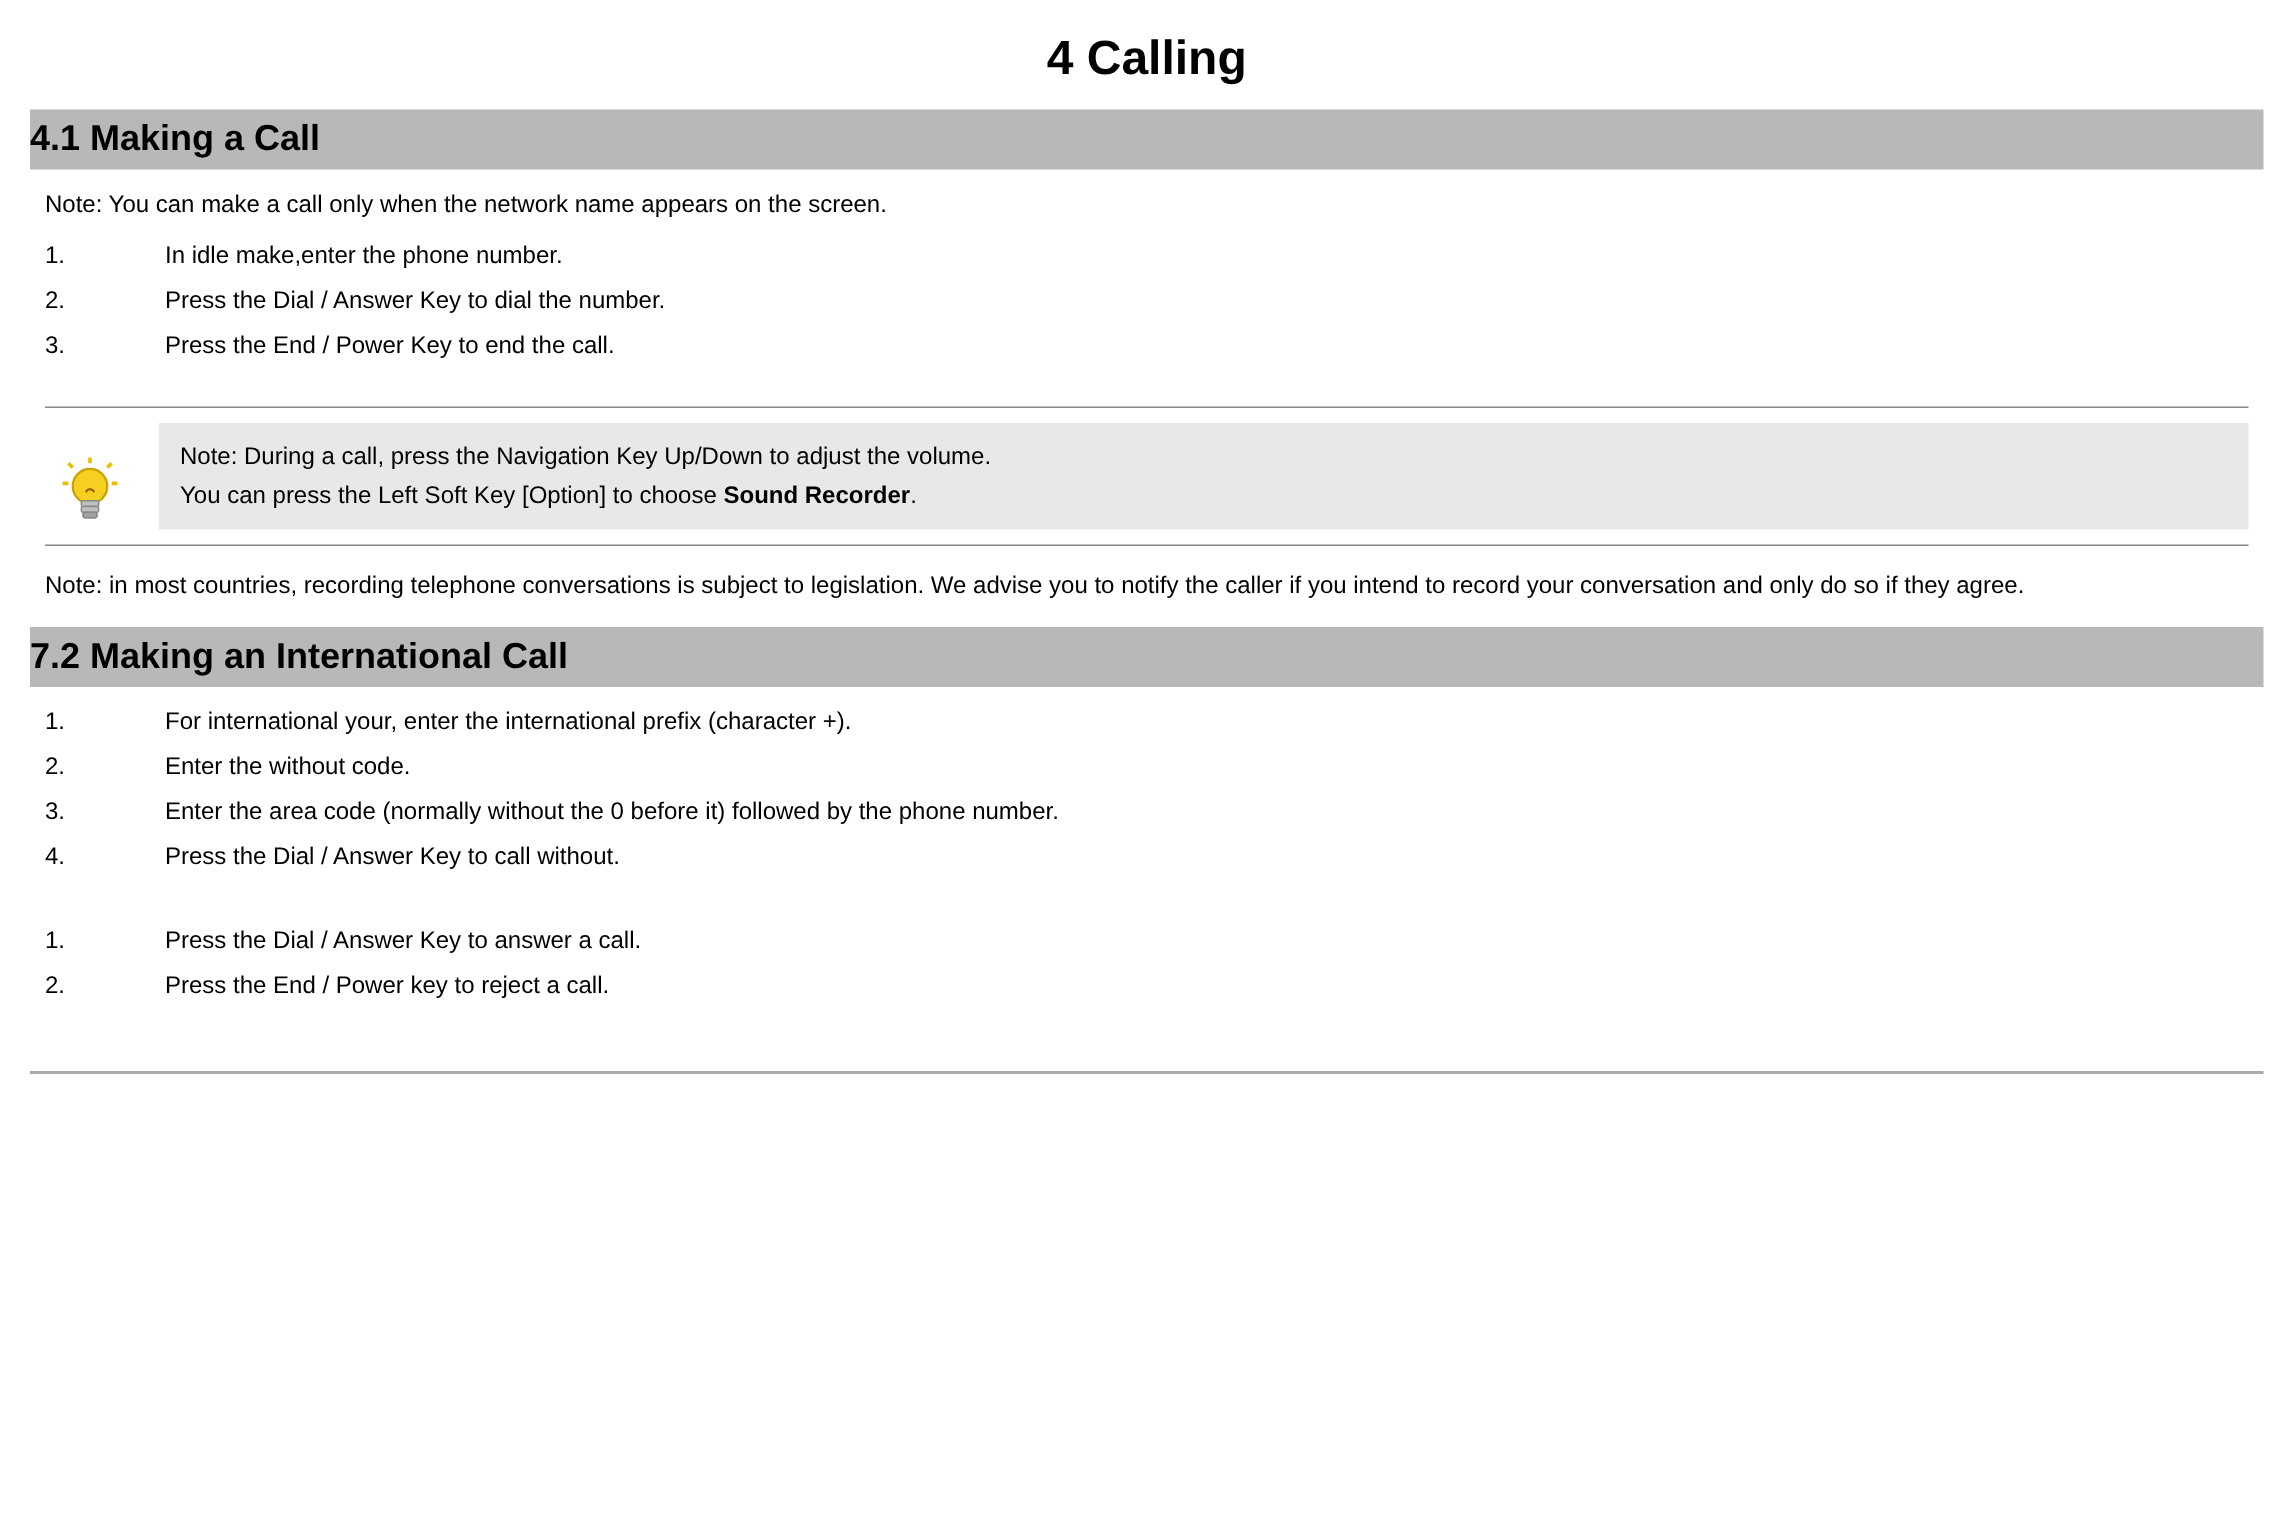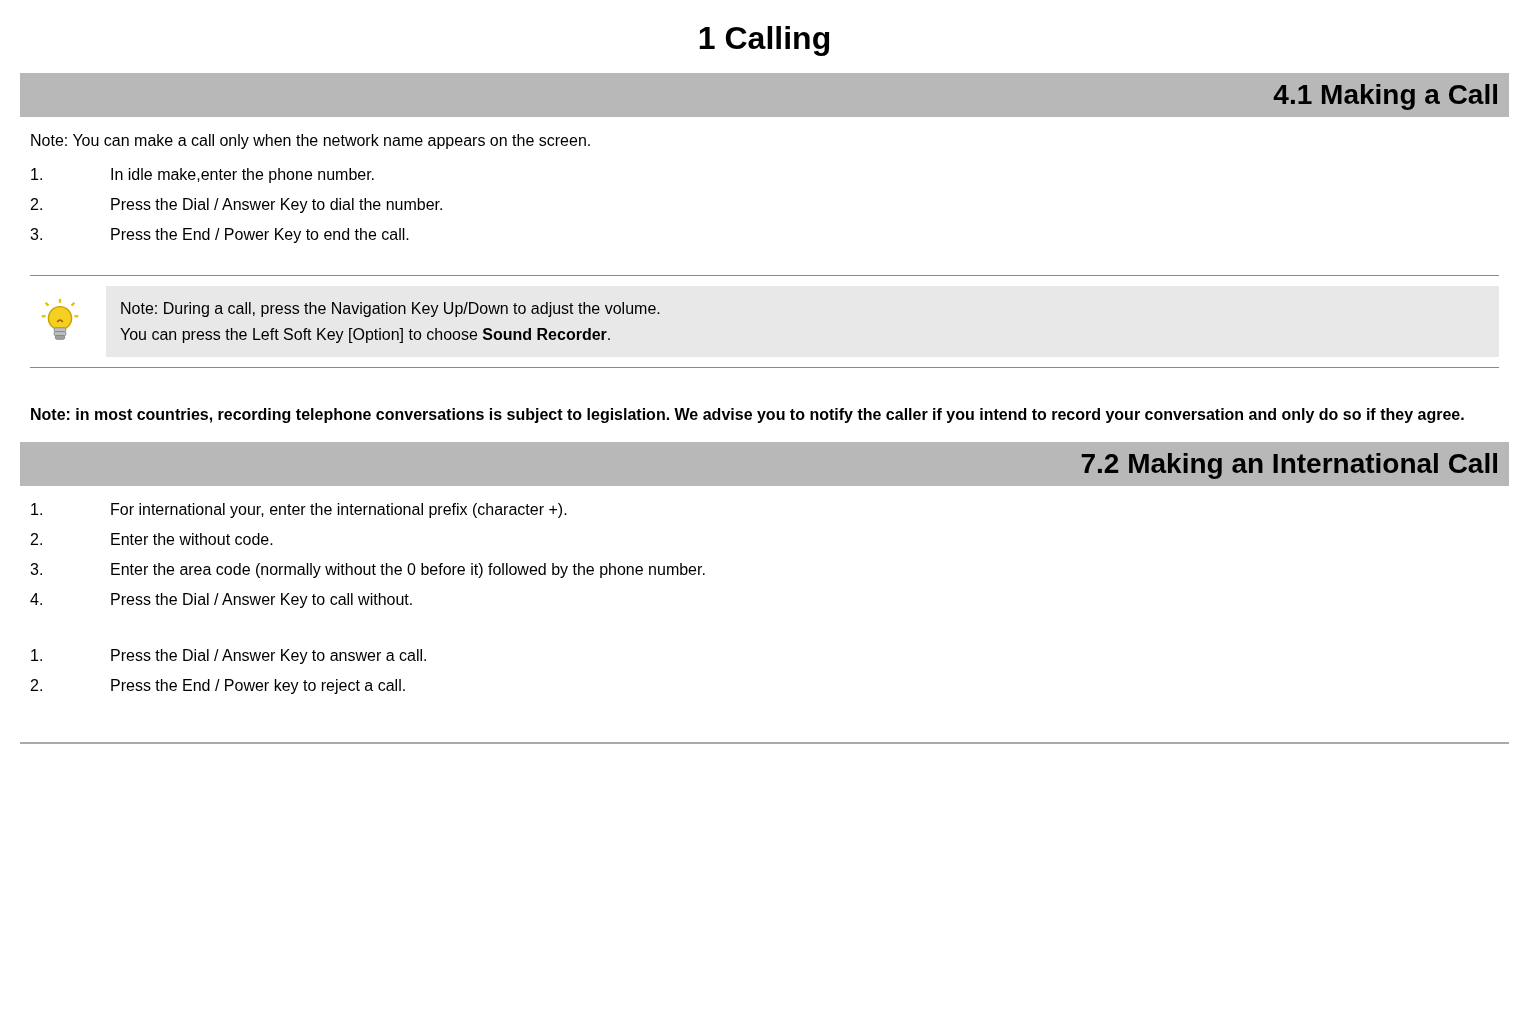--- a/index.html
+++ b/index.html
@@ -21,26 +21,25 @@
     .page-title {
       text-align: center;
       font-size: 32px;
       font-weight: bold;
       margin-bottom: 16px;
       padding-top: 10px;
     }
 
     .section-header {
       background-color: #b8b8b8;
-      font-size: 28px;
+      font-size: 24px;
       font-weight: bold;
-      padding: 6px 10px;
+      padding: 6px 0;
       margin-bottom: 8px;
       display: block;
-      text-align: right;
     }
 
     .section-content {
       padding: 4px 10px;
       margin-bottom: 8px;
     }
 
     .note-text {
       margin-bottom: 10px;
       line-height: 1.5;
@@ -65,20 +64,21 @@
     .list-text {
       flex: 1;
     }
 
     .tip-box {
       display: flex;
       border-top: 1px solid #888;
       border-bottom: 1px solid #888;
       margin: 14px 10px 14px 10px;
       padding: 10px 0;
+      align-items: flex-end;
     }
 
     .tip-icon {
       font-size: 36px;
       margin-right: 16px;
       margin-left: 10px;
       display: flex;
       align-items: center;
       color: #f0c030;
       min-width: 50px;
@@ -86,45 +86,44 @@
 
     .tip-content {
       background: #e8e8e8;
       flex: 1;
       padding: 10px 14px;
       line-height: 1.6;
       font-size: 16px;
     }
 
     .legislation-note {
-      margin: 34px 10px 14px 10px;
+      margin: 14px 10px 14px 10px;
       line-height: 1.6;
       font-size: 16px;
-      font-weight: bold;
     }
 
     .section-block {
       margin-bottom: 14px;
     }
 
     .bottom-border {
       border-bottom: 2px solid #aaa;
       margin-top: 30px;
     }
 
     
     .bulb-svg {
       width: 40px;
       height: 50px;
     }
   </style>
 </head>
 <body>
 
-<h1 class="page-title">1  Calling</h1>
+<h1 class="page-title">4  Calling</h1>
 
 <div class="section-block">
   <div class="section-header">4.1 Making a Call</div>
   <div class="section-content">
     <p class="note-text">Note: You can make a call only when the network name appears on the screen.</p>
     <ul class="numbered-list">
       <li>
         <span class="list-number">1.</span>
         <span class="list-text">In idle make,enter the phone number.</span>
       </li>

